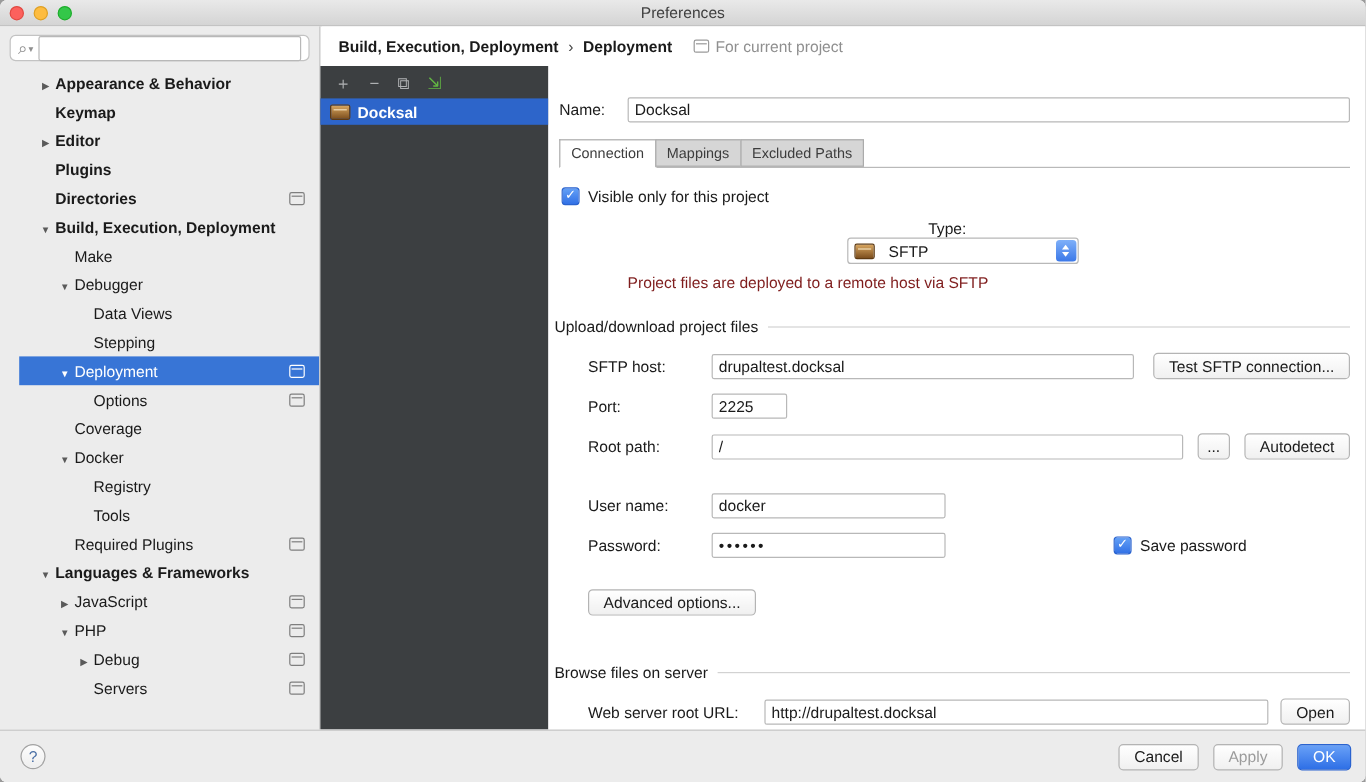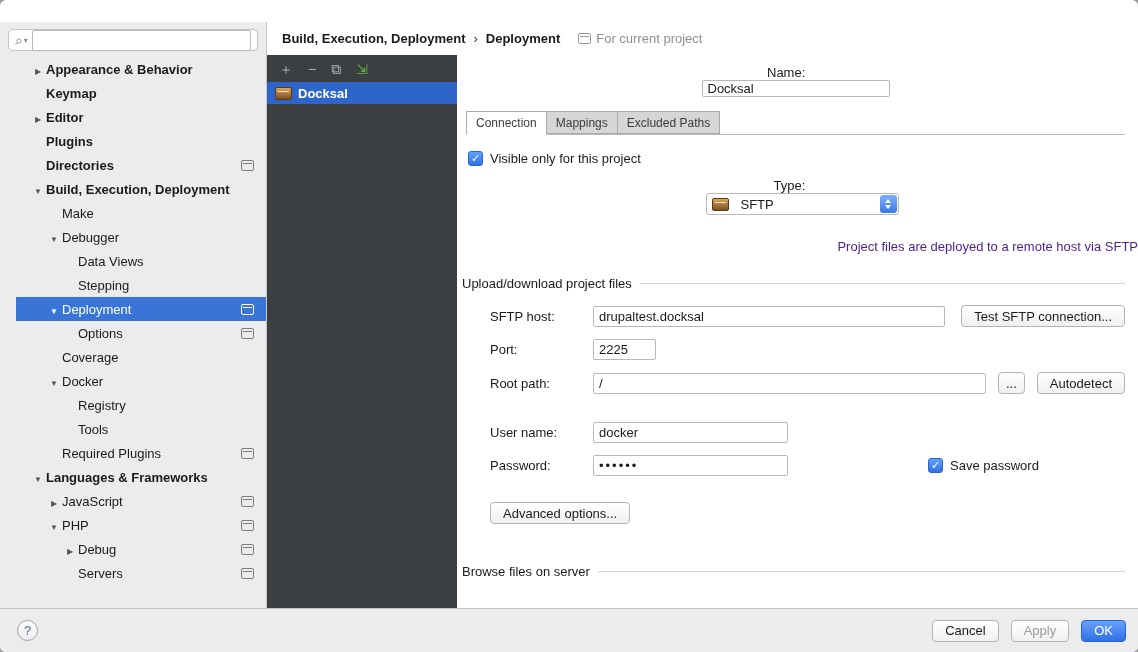--- a/index.html
+++ b/index.html
@@ -65,21 +65,21 @@
               background:linear-gradient(#d7a55f,#7d4f1e); border:1px solid #5e3a12;
               position:relative; flex:0 0 17px; }
   .sftpicon::after { content:""; position:absolute; left:2px; right:2px; top:3px; height:1px; background:#f4dfb9; }
 
   
   .content { position:absolute; top:55px; left:457px; right:0; bottom:44px; background:#fff;
              overflow:hidden; }
   .row { display:flex; align-items:center; }
   input[type=text] { height:21px; border:1px solid #b8b8b8; border-radius:2px; padding:0 5px;
                      font-family:"Liberation Sans",sans-serif; font-size:13px; color:#1a1a1a; background:#fff; }
-  .namerow { margin:10px 13px 0 9px;flex-direction:column; }
+  .namerow { margin:26px 13px 0 9px; }
   .namerow .lbl { width:57px; }
   .namerow input { flex:1; }
 
   .tabstrip { display:flex; align-items:flex-end; margin:14px 13px 0 9px; border-bottom:1px solid #b9b9b9; }
   .tab { height:23px; padding:0 9px; display:flex; align-items:center; font-size:12px;
          border:1px solid #ababab; background:#d6d6d6; color:#3c3c3c; margin-right:-1px; }
   .tab.sel { background:#fff; border-bottom:1px solid #fff; margin-bottom:-1px; height:24px; }
 
   .cbrow { margin:16px 0 0 11px; }
   .cb { width:15px; height:15px; border-radius:3px; background:linear-gradient(#63a0f6,#3271e6);
@@ -96,21 +96,21 @@
   .stepper { width:17px; height:18px; margin:0 1px 0 6px; border-radius:3px;
              background:linear-gradient(#7fb0f9,#3b78e8); display:flex; flex-direction:column;
              align-items:center; justify-content:center; flex:0 0 17px; }
   .stepper i { display:block; width:0; height:0; border-left:3.5px solid transparent;
                border-right:3.5px solid transparent; }
   .stepper i.up { border-bottom:4px solid #fff; margin-bottom:2px; }
   .stepper i.dn { border-top:4px solid #fff; }
   .typecombo { width:193px; }
   .authcombo { width:320px; }
 
-  .hint { margin:24px 0 0 66px; color:#4c1d95;text-align:right; }
+  .hint { margin:8px 0 0 66px; color:#7f1d1d; }
 
   .section { display:flex; align-items:center; margin:22px 13px 0 5px; }
   .section .line { flex:1; height:1px; background:#d2d2d2; margin-left:8px; }
 
   .frow { margin-left:33px; margin-right:13px; }
   .frow .lbl { width:103px; flex:0 0 103px; }
   .mt14 { margin-top:14px; } .mt12 { margin-top:12px; } .mt28 { margin-top:28px; }
   .mt26 { margin-top:26px; } .mt40 { margin-top:40px; }
 
   .btn { height:22px; padding:0 12px; background:linear-gradient(#ffffff,#f0f0f0);
@@ -137,20 +137,28 @@
              background:linear-gradient(#fdfdfd,#eee); color:#4a6fa5; display:flex; align-items:center;
              justify-content:center; font-size:13px; margin-left:5px; }
   .footer .spacer { flex:1; }
   .footer .btn { margin-left:12px; }
 </style>
 </head>
 <body>
 
 <div class="window">
 
+  <div class="titlebar">
+    <div class="lights">
+      <span class="light red"></span>
+      <span class="light yellow"></span>
+      <span class="light green"></span>
+    </div>
+    <div class="title">Preferences</div>
+  </div>
 
   <div class="sidebar">
     <div class="search">
       <span class="mag">⌕</span>
       <span class="drop">▾</span>
       <input type="text" placeholder="" style="">
     </div>
     <div class="tree">
       <div class="ti l0 b">
         <span class="ar c"></span>
@@ -352,20 +360,25 @@
 
     <div class="row frow mt26">
       <button class="btn">Advanced options...</button>
     </div>
 
     <div class="section mt40" style="margin-top:40px">
       <span>Browse files on server</span>
       <span class="line"></span>
     </div>
 
+    <div class="row frow mt14 webroot-row">
+      <span class="lbl">Web server root URL:</span>
+      <input type="text" class="webroot-input" value="http://drupaltest.docksal" style="">
+      <button class="btn" style="margin-left:auto">Open</button>
+    </div>
 
   </div>
 
   <div class="footer">
     <div class="helpbtn">?</div>
     <div class="spacer"></div>
     <button class="btn">Cancel</button>
     <button class="btn disabled">Apply</button>
     <button class="btn primary">OK</button>
   </div>

